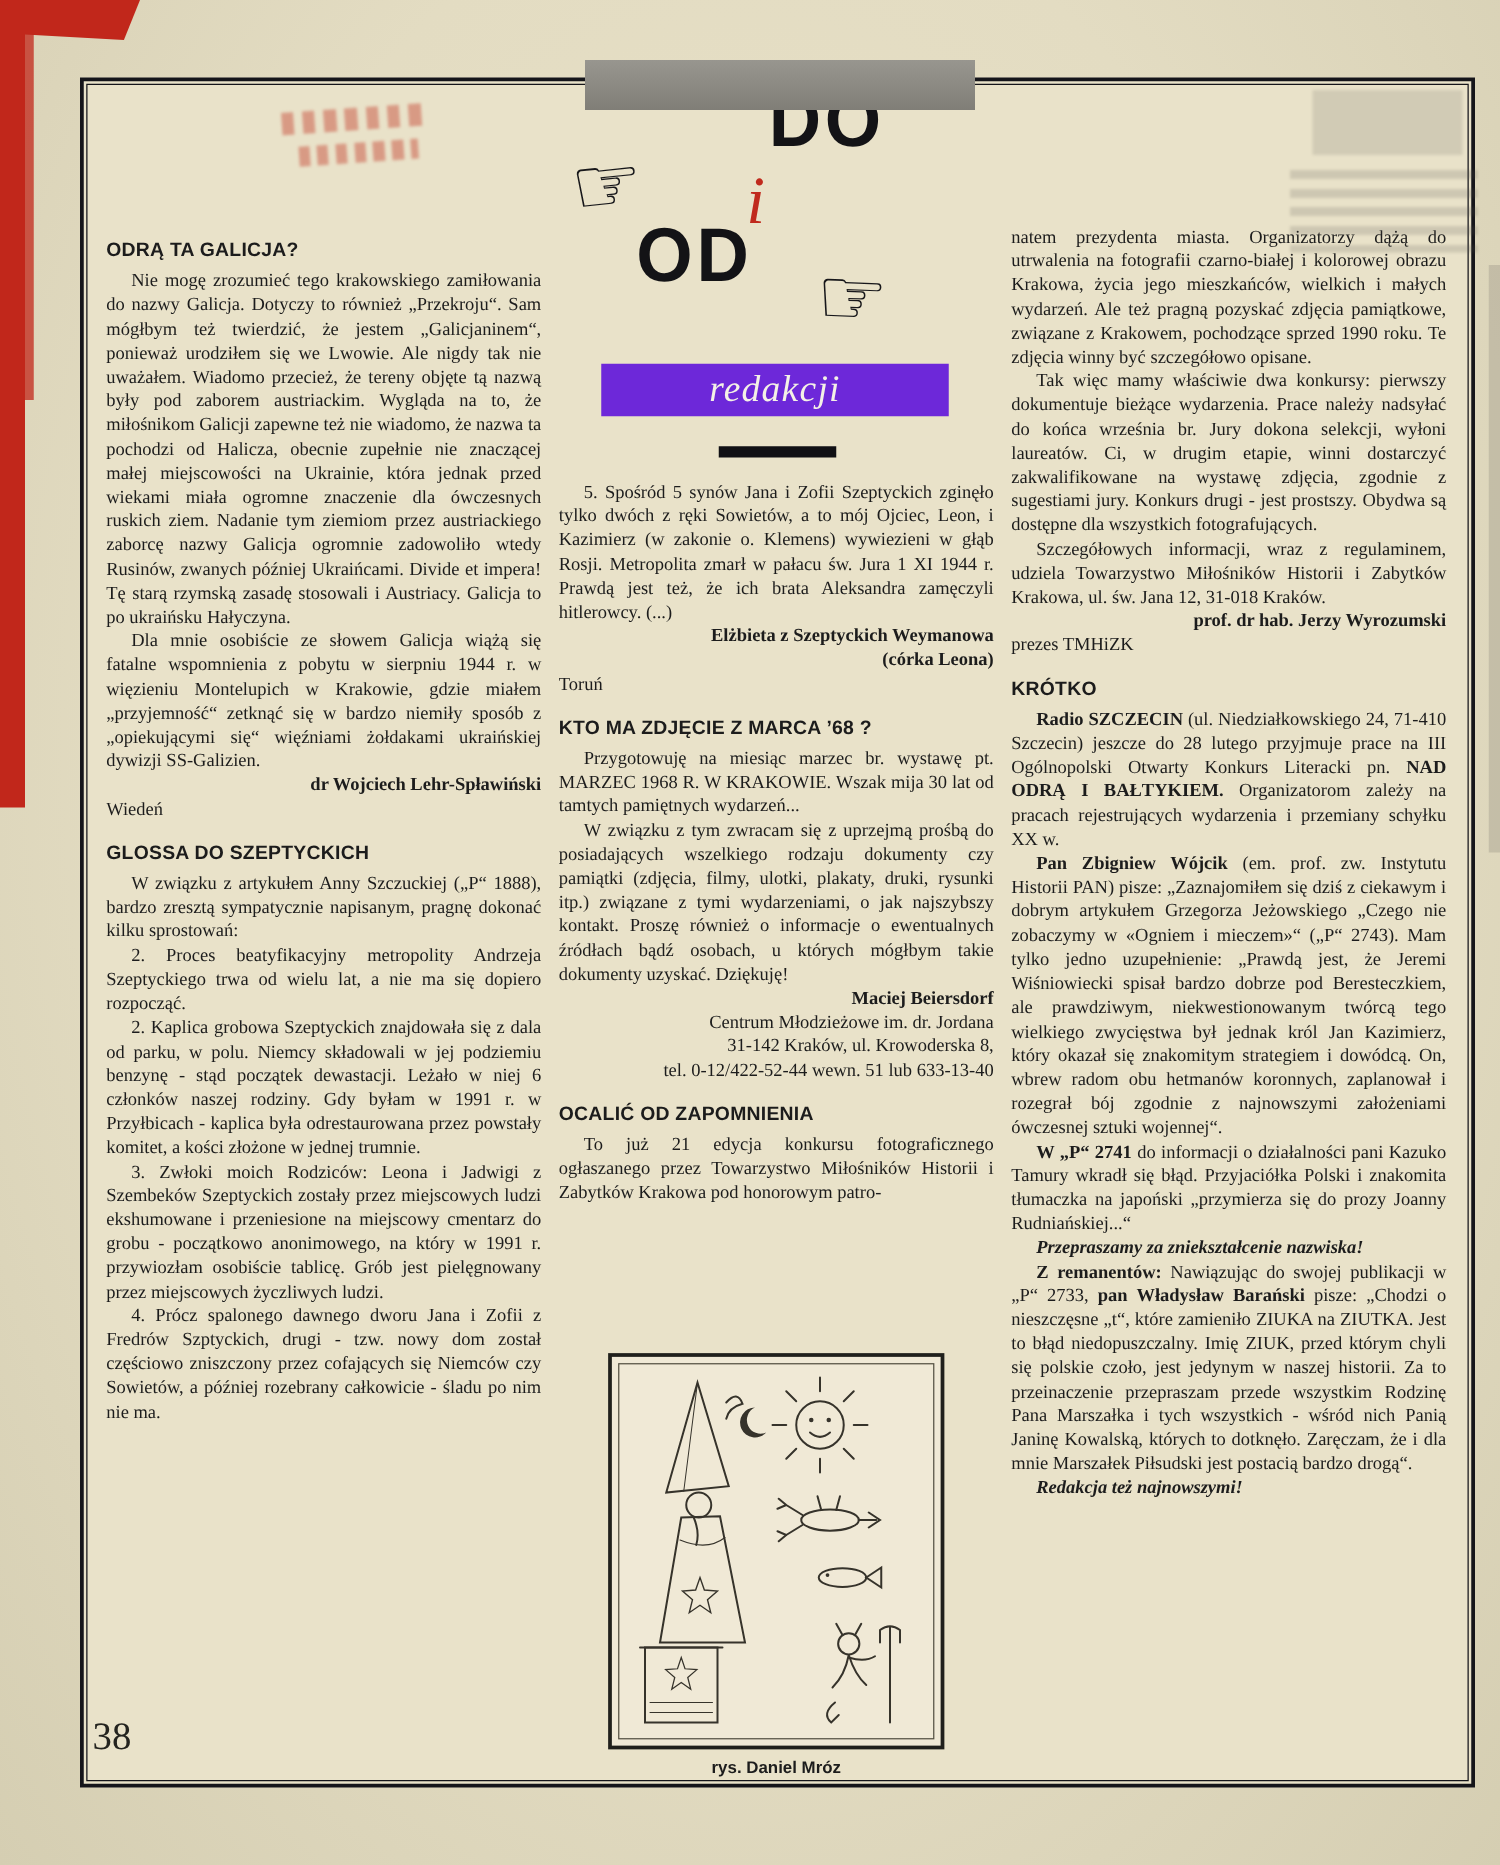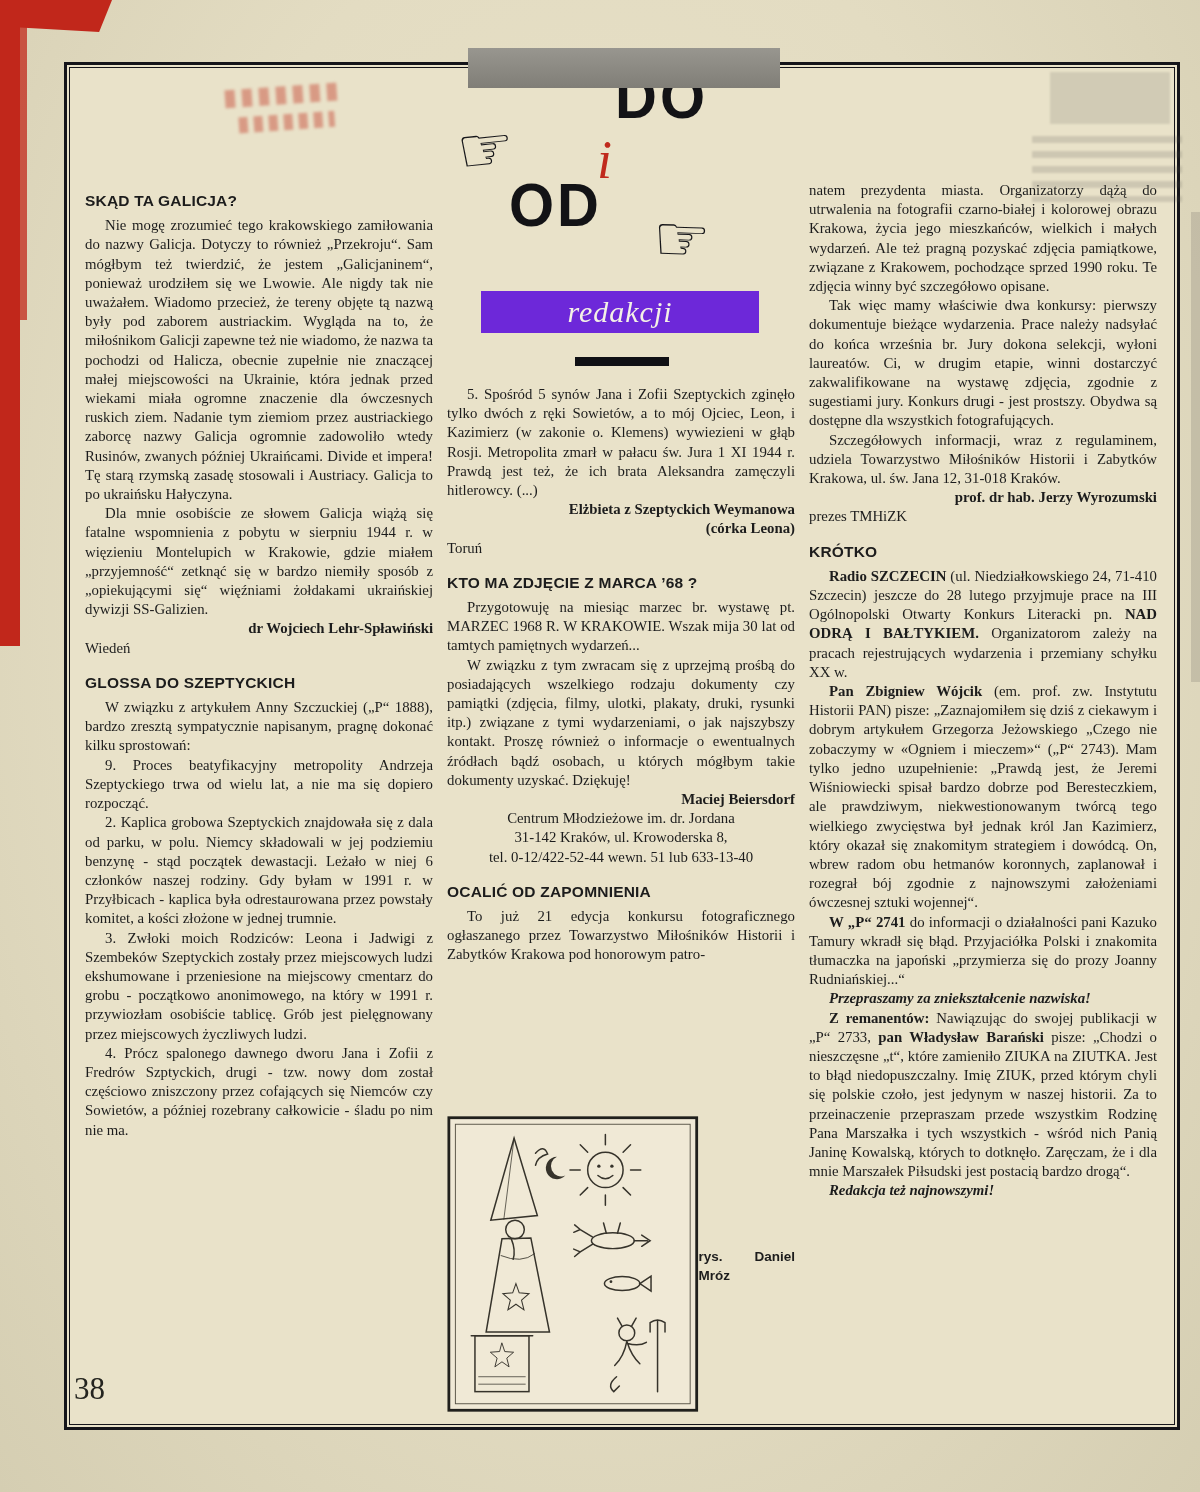--- a/index.html
+++ b/index.html
@@ -14,35 +14,35 @@
   .col{position:absolute;font-size:14.8px;line-height:19.2px;text-align:justify;z-index:3}
   .col-left{left:18px;top:126px;width:348px}
   .col-mid{left:380px;top:30px;width:348px;height:1330px;display:flex;flex-direction:column}
   .col-right{left:742px;top:116px;width:348px}
   p.body{text-indent:20px}
   p.noind{text-indent:0}
   h2.sec{font-family:"Liberation Sans",sans-serif;font-size:15.5px;font-weight:700;margin:15px 0 6px;text-align:left;letter-spacing:.2px}
   h2.first{margin-top:0}
   p.sig{text-align:right;font-weight:700}
   p.place{text-align:left}
-  p.addr{text-align:center;text-indent:0}
+  p.addr{text-align:right;text-indent:0}
   p.ital{font-style:italic;font-weight:600;text-indent:20px;text-align:left}
   .mt8{margin-top:8px}
 
   .masthead{position:relative;height:282px;flex:0 0 auto}
   .hand{position:absolute;font-family:"DejaVu Sans",sans-serif;color:#17171a;font-size:64px;line-height:1}
   .hand.h1{left:10px;top:22px;transform:rotate(-6deg)}
   .hand.h2{left:206px;top:112px;transform:rotate(2deg)}
   .mh-do{position:absolute;left:168px;top:-8px;font-family:"Liberation Sans",sans-serif;font-weight:800;font-size:58px;letter-spacing:3px;color:#131316;transform:scaleY(1.05)}
   .mh-od{position:absolute;left:62px;top:100px;font-family:"Liberation Sans",sans-serif;font-weight:800;font-size:58px;letter-spacing:3px;color:#131316;transform:scaleY(1.05)}
   .mh-i{position:absolute;left:150px;top:56px;font-style:italic;font-size:54px;color:#c02a1d}
   .band{position:absolute;left:34px;top:196px;width:278px;height:42px;background:#6d28d9;color:#f4f1e6;display:flex;align-items:center;justify-content:center;font-style:italic;font-size:30px;letter-spacing:1px}
   .bar{position:absolute;left:128px;top:262px;width:94px;height:9px;background:#101014}
 
-  .illus{margin-top:auto;display:flex;flex-direction:row;align-items:center;flex:0 0 auto;padding-bottom:2px}
+  .illus{margin-top:auto;display:flex;flex-direction:column;align-items:center;flex:0 0 auto;padding-bottom:2px}
   .illus svg{display:block}
   .illus-caption{font-family:"Liberation Sans",sans-serif;font-weight:700;font-size:13.5px;margin-top:4px;color:#1c1c1c}
 
   .red-strip{position:absolute;left:0;top:0;width:20px;height:646px;background:#c1271b;z-index:6}
   .red-strip::after{content:"";position:absolute;left:20px;top:0;width:7px;height:320px;background:#c1271b;opacity:.75}
   .red-corner{position:absolute;left:20px;top:0;width:92px;height:32px;background:#c1271b;z-index:6;clip-path:polygon(0 0,100% 0,86% 100%,0 86%)}
   .ghost-red{position:absolute;left:224px;top:84px;width:128px;height:54px;z-index:4;opacity:.4;filter:blur(1.4px);transform:rotate(-4deg);
     background-image:repeating-linear-gradient(90deg,#c0301f 0 10px,transparent 10px 17px),repeating-linear-gradient(90deg,#c0301f 0 9px,transparent 9px 15px);
     background-size:118px 18px,96px 16px;background-position:2px 2px,14px 30px;background-repeat:no-repeat}
   .ghost-gray{position:absolute;left:1028px;top:72px;width:158px;height:136px;z-index:4;opacity:.18;filter:blur(1.2px);
@@ -51,28 +51,28 @@
   .ghost-edge{position:absolute;right:0;top:212px;width:9px;height:470px;background:#8f8a7d;opacity:.32;z-index:4}
 </style>
 </head>
 <body>
 
 <div class="scan">
 
   <div class="frame">
 
     <div class="col col-left">
-      <h2 class="sec first">SKĄD TA GALICJA?</h2>
+      <h2 class="sec first">ODRĄ TA GALICJA?</h2>
       <p class="body">Nie mogę zrozumieć tego krakowskiego zamiłowania do nazwy Galicja. Dotyczy to również „Przekroju“. Sam mógłbym też twierdzić, że jestem „Galicjaninem“, ponieważ urodziłem się we Lwowie. Ale nigdy tak nie uważałem. Wiadomo przecież, że tereny objęte tą nazwą były pod zaborem austriackim. Wygląda na to, że miłośnikom Galicji zapewne też nie wiadomo, że nazwa ta pochodzi od Halicza, obecnie zupełnie nie znaczącej małej miejscowości na Ukrainie, która jednak przed wiekami miała ogromne znaczenie dla ówczesnych ruskich ziem. Nadanie tym ziemiom przez austriackiego zaborcę nazwy Galicja ogromnie zadowoliło wtedy Rusinów, zwanych później Ukraińcami. Divide et impera! Tę starą rzymską zasadę stosowali i Austriacy. Galicja to po ukraińsku Hałyczyna.</p>
       <p class="body">Dla mnie osobiście ze słowem Galicja wiążą się fatalne wspomnienia z pobytu w sierpniu 1944 r. w więzieniu Montelupich w Krakowie, gdzie miałem „przyjemność“ zetknąć się w bardzo niemiły sposób z „opiekującymi się“ więźniami żołdakami ukraińskiej dywizji SS-Galizien.</p>
       <p class="sig">dr Wojciech Lehr-Spławiński</p>
       <p class="place">Wiedeń</p>
       <h2 class="sec">GLOSSA DO SZEPTYCKICH</h2>
       <p class="body">W związku z artykułem Anny Szczuckiej („P“ 1888), bardzo zresztą sympatycznie napisanym, pragnę dokonać kilku sprostowań:</p>
-      <p class="body">9. Proces beatyfikacyjny metropolity Andrzeja Szeptyckiego trwa od wielu lat, a nie ma się dopiero rozpocząć.</p>
+      <p class="body">2. Proces beatyfikacyjny metropolity Andrzeja Szeptyckiego trwa od wielu lat, a nie ma się dopiero rozpocząć.</p>
       <p class="body">2. Kaplica grobowa Szeptyckich znajdowała się z dala od parku, w polu. Niemcy składowali w jej podziemiu benzynę - stąd początek dewastacji. Leżało w niej 6 członków naszej rodziny. Gdy byłam w 1991 r. w Przyłbicach - kaplica była odrestaurowana przez powstały komitet, a kości złożone w jednej trumnie.</p>
       <p class="body">3. Zwłoki moich Rodziców: Leona i Jadwigi z Szembeków Szeptyckich zostały przez miejscowych ludzi ekshumowane i przeniesione na miejscowy cmentarz do grobu - początkowo anonimowego, na który w 1991 r. przywiozłam osobiście tablicę. Grób jest pielęgnowany przez miejscowych życzliwych ludzi.</p>
       <p class="body">4. Prócz spalonego dawnego dworu Jana i Zofii z Fredrów Szptyckich, drugi - tzw. nowy dom został częściowo zniszczony przez cofających się Niemców czy Sowietów, a później rozebrany całkowicie - śladu po nim nie ma.</p>
     </div>
 
     <div class="col col-mid">
       <div class="masthead">
         <span class="hand h1">☞</span>
         <span class="mh-do">DO</span>
         <span class="mh-i">i</span>

